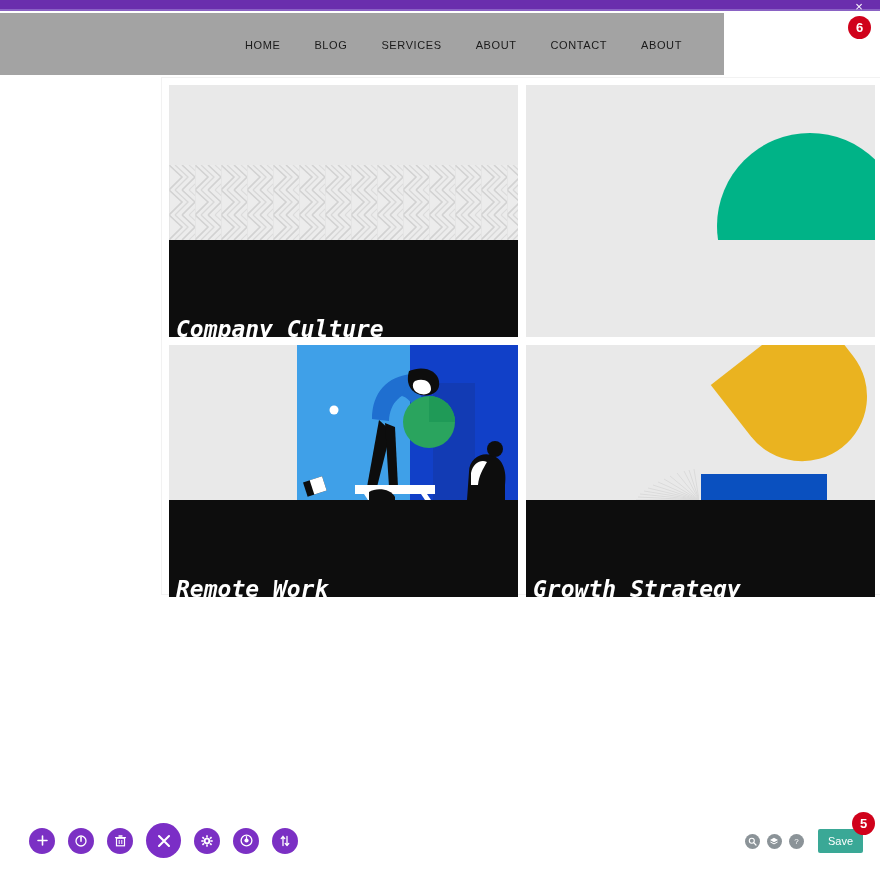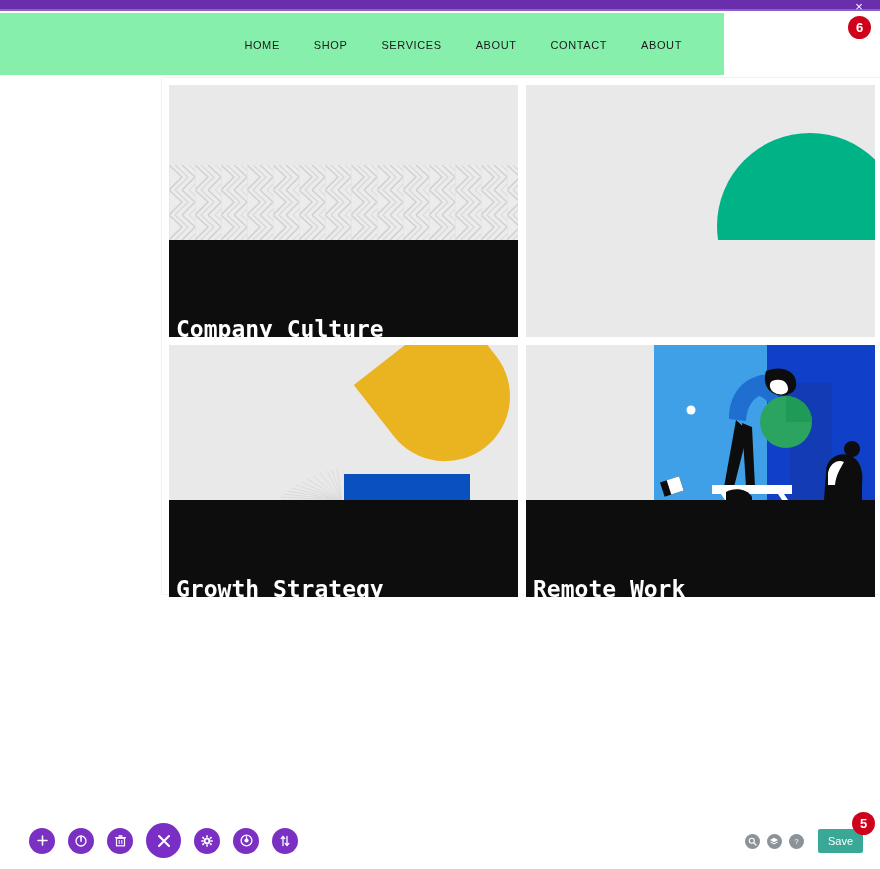--- a/index.html
+++ b/index.html
@@ -53,21 +53,21 @@
     text-align: center;
     z-index: 40;
   }
 
   
   #site-header {
     position: absolute;
     top: 13px; left: 0;
     width: 724px;
     height: 62px;
-    background: #86efac;
+    background: #a3a3a3;
   }
   #main-nav {
     position: absolute;
     right: 42px;
     top: 26px;
     display: flex;
     gap: 34px;
   }
   #main-nav a {
     color: #1a1a1a;
@@ -109,20 +109,21 @@
     background: #e9e9e9;
     overflow: hidden;
   }
   .card-band {
     position: absolute;
     left: 0;
     top: 155px;
     width: 100%;
     height: 116px;
     background: #0d0d0d;
+    font-style: italic;
   }
   .card-title {
     position: absolute;
     left: 7px;
     bottom: 14px;
     color: #ffffff;
     font-family: "DejaVu Sans Mono", monospace;
     font-weight: bold;
     font-size: 23px;
     letter-spacing: 0px;
@@ -265,21 +266,21 @@
 <body>
 
 <div id="top-bar">
   <div id="close-btn">×</div>
 </div>
 <div id="top-badge">6</div>
 
 <div id="site-header">
   <nav id="main-nav">
     <a>HOME</a>
-    <a>SHOP</a>
+    <a>BLOG</a>
     <a>SERVICES</a>
     <a>ABOUT</a>
     <a>CONTACT</a>
     <a>ABOUT</a>
   </nav>
 </div>
 
 <div id="grid-wrap">
   <div id="card-grid">
 
@@ -302,20 +303,65 @@
         </div>
       </div>
       <div class="card-band">
         <div class="card-title">Company Culture</div>
       </div>
     </div>
 
     <div class="card">
       <div class="card-media">
         <div class="green-circle"></div>
+      </div>
+    </div>
+
+    <div class="card">
+      <div class="card-media">
+        <svg width="349" height="155" viewBox="0 0 349 155" xmlns="http://www.w3.org/2000/svg">
+          <rect x="0" y="0" width="349" height="155" fill="#e9e9e9"></rect>
+          <rect x="128" y="0" width="221" height="155" fill="#3fa0e8"></rect>
+          <rect x="241" y="0" width="108" height="155" fill="#1140c8"></rect>
+          <rect x="264" y="38" width="42" height="117" fill="#123bb4"></rect>
+          <circle cx="165" cy="65" r="4.5" fill="#ffffff"></circle>
+
+          <path d="M210 75 L198 142 L208 142 L222 86 Z" fill="#0d0d0d"></path>
+          <path d="M216 78 L220 142 L229 142 L226 82 Z" fill="#0d0d0d"></path>
+
+          <path d="M203 74 C203 48 218 31 243 29 L252 45 C232 47 221 57 220 76 Z" fill="#1f6fd0"></path>
+
+          <path d="M237 40 C252 44 258 58 256 73 L245 74 C246 62 242 54 233 51 Z" fill="#1f6fd0"></path>
+
+          <path d="M244 70 L259 79 L254 85 L241 78 Z" fill="#ffffff"></path>
+
+          <path d="M240 26 C254 20 268 25 270 36 C272 47 262 52 252 50 C243 48 236 40 240 26 Z" fill="#0d0d0d"></path>
+          <path d="M246 36 C254 33 262 36 262 44 C262 49 255 51 249 48 C244 46 242 39 246 36 Z" fill="#ffffff"></path>
+
+          <circle cx="260" cy="77" r="26" fill="#2aa45e"></circle>
+          <path d="M260 51 A26 26 0 0 1 286 77 L260 77 Z" fill="#1f9a57"></path>
+
+          <rect x="186" y="140" width="80" height="9" fill="#ffffff"></rect>
+          <path d="M195 149 L199 155 L205 155 L201 149 Z" fill="#ffffff"></path>
+          <path d="M252 149 L256 155 L262 155 L258 149 Z" fill="#ffffff"></path>
+
+          <path d="M200 147 C208 142 222 144 226 152 L226 155 L200 155 Z" fill="#0d0d0d"></path>
+
+          <g transform="rotate(-18 146 142)">
+            <rect x="136" y="134" width="20" height="15" fill="#0d0d0d"></rect>
+            <rect x="143" y="134" width="13" height="15" fill="#ffffff"></rect>
+          </g>
+
+          <path d="M300 127 C300 114 312 107 322 110 C334 113 338 126 336 140 L336 155 L298 155 Z" fill="#0d0d0d"></path>
+          <circle cx="326" cy="104" r="8" fill="#0d0d0d"></circle>
+          <path d="M302 128 C304 118 312 114 318 117 C314 124 310 130 309 140 L302 140 Z" fill="#ffffff"></path>
+        </svg>
+      </div>
+      <div class="card-band">
+        <div class="card-title">Remote Work</div>
       </div>
     </div>
 
     <div class="card">
       <div class="card-media">
         <div class="fan-lines">
           <svg width="65" height="31" viewBox="0 0 65 31" xmlns="http://www.w3.org/2000/svg">
             <g stroke="#cfcfcf" stroke-width="1" fill="none">
               <path d="M65 31 L2 31"></path>
                 <path d="M65 31 L6 25"></path>
@@ -334,65 +380,20 @@
           </svg>
         </div>
         <div class="half-moon"></div>
         <div class="blue-bar"></div>
       </div>
       <div class="card-band">
         <div class="card-title">Growth Strategy</div>
       </div>
     </div>
 
-    <div class="card">
-      <div class="card-media">
-        <svg width="349" height="155" viewBox="0 0 349 155" xmlns="http://www.w3.org/2000/svg">
-          <rect x="0" y="0" width="349" height="155" fill="#e9e9e9"></rect>
-          <rect x="128" y="0" width="221" height="155" fill="#3fa0e8"></rect>
-          <rect x="241" y="0" width="108" height="155" fill="#1140c8"></rect>
-          <rect x="264" y="38" width="42" height="117" fill="#123bb4"></rect>
-          <circle cx="165" cy="65" r="4.5" fill="#ffffff"></circle>
-
-          <path d="M210 75 L198 142 L208 142 L222 86 Z" fill="#0d0d0d"></path>
-          <path d="M216 78 L220 142 L229 142 L226 82 Z" fill="#0d0d0d"></path>
-
-          <path d="M203 74 C203 48 218 31 243 29 L252 45 C232 47 221 57 220 76 Z" fill="#1f6fd0"></path>
-
-          <path d="M237 40 C252 44 258 58 256 73 L245 74 C246 62 242 54 233 51 Z" fill="#1f6fd0"></path>
-
-          <path d="M244 70 L259 79 L254 85 L241 78 Z" fill="#ffffff"></path>
-
-          <path d="M240 26 C254 20 268 25 270 36 C272 47 262 52 252 50 C243 48 236 40 240 26 Z" fill="#0d0d0d"></path>
-          <path d="M246 36 C254 33 262 36 262 44 C262 49 255 51 249 48 C244 46 242 39 246 36 Z" fill="#ffffff"></path>
-
-          <circle cx="260" cy="77" r="26" fill="#2aa45e"></circle>
-          <path d="M260 51 A26 26 0 0 1 286 77 L260 77 Z" fill="#1f9a57"></path>
-
-          <rect x="186" y="140" width="80" height="9" fill="#ffffff"></rect>
-          <path d="M195 149 L199 155 L205 155 L201 149 Z" fill="#ffffff"></path>
-          <path d="M252 149 L256 155 L262 155 L258 149 Z" fill="#ffffff"></path>
-
-          <path d="M200 147 C208 142 222 144 226 152 L226 155 L200 155 Z" fill="#0d0d0d"></path>
-
-          <g transform="rotate(-18 146 142)">
-            <rect x="136" y="134" width="20" height="15" fill="#0d0d0d"></rect>
-            <rect x="143" y="134" width="13" height="15" fill="#ffffff"></rect>
-          </g>
-
-          <path d="M300 127 C300 114 312 107 322 110 C334 113 338 126 336 140 L336 155 L298 155 Z" fill="#0d0d0d"></path>
-          <circle cx="326" cy="104" r="8" fill="#0d0d0d"></circle>
-          <path d="M302 128 C304 118 312 114 318 117 C314 124 310 130 309 140 L302 140 Z" fill="#ffffff"></path>
-        </svg>
-      </div>
-      <div class="card-band">
-        <div class="card-title">Remote Work</div>
-      </div>
-    </div>
-
   </div>
 </div>
 
 <div id="bottom-bar">
 
   <div id="tool-left">
 
     <div class="tool-btn">
       <span>
         <svg width="11" height="11" viewBox="0 0 11 11">

